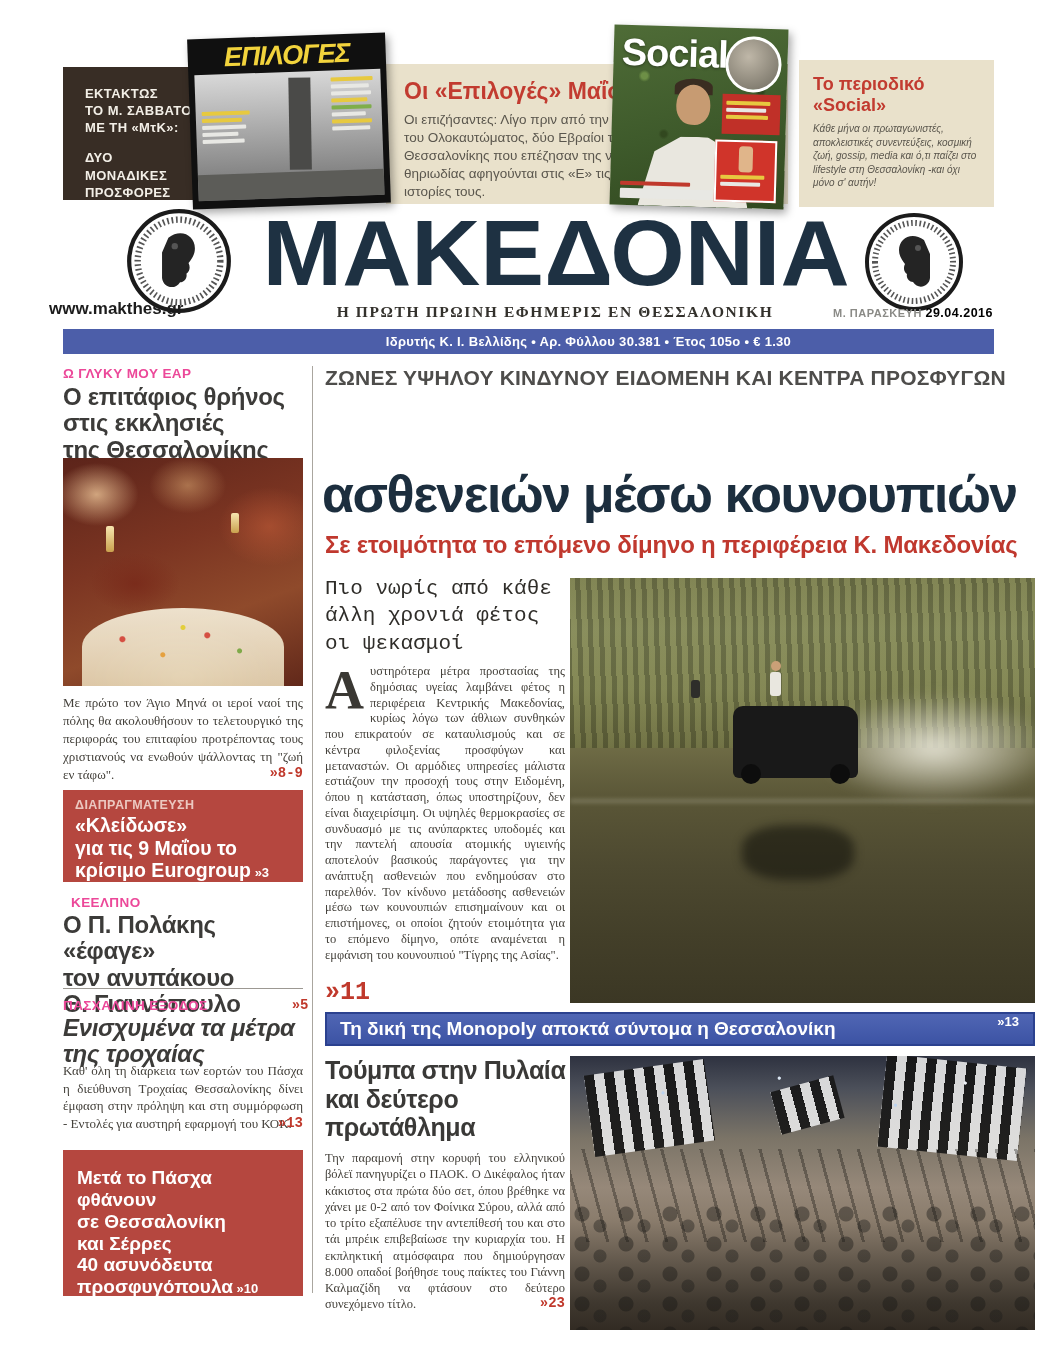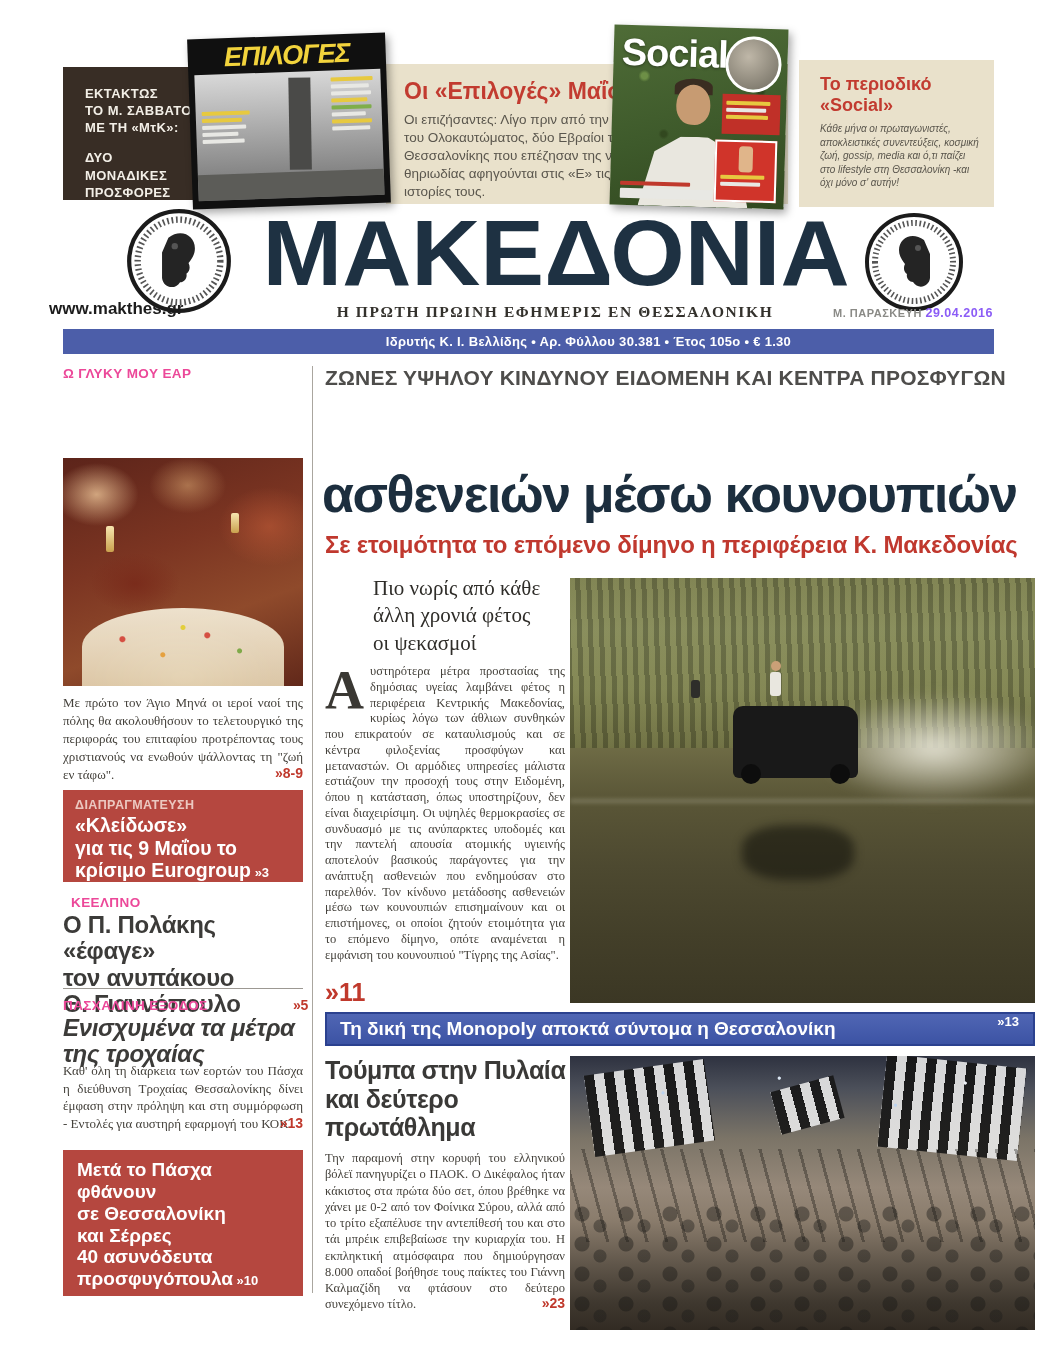--- a/index.html
+++ b/index.html
@@ -12,21 +12,21 @@
   .promo-left{left:63px;top:67px;width:325px;height:133px;background:#382d25;z-index:1;
               color:#f3efe7;font-weight:bold;font-size:13px;line-height:1.32;letter-spacing:.4px;
               padding:18px 0 0 22px;box-sizing:border-box;}
   .promo-left .blk2{margin-top:13px;}
   .promo-box{background:#e9e1cb;z-index:1;box-sizing:border-box;}
   .promo-box h3{margin:0 0 6px 0;color:#c23b30;font-weight:bold;}
   .promo-box p{margin:0;color:#5a564d;}
   .may-box{left:386px;top:64px;width:402px;height:140px;padding:14px 14px 0 18px;}
   .may-box h3{font-size:23px;}
   .may-box p{font-size:13.5px;line-height:1.34;width:300px;}
-  .social-box{left:799px;top:60px;width:195px;height:147px;padding:14px 12px 0 21px;}
+  .social-box{left:799px;top:60px;width:195px;height:147px;padding:14px 12px 0 14px;}
   .social-box h3{font-size:18px;}
   .social-box p{font-size:10px;line-height:1.36;font-style:italic;}
 
   .ep-cover{left:190px;top:36px;width:198px;height:170px;background:#101010;z-index:2;
             transform:rotate(-2deg);box-shadow:3px 4px 8px rgba(0,0,0,.35);padding:5px 6px;box-sizing:border-box;}
   .ep-title{color:#f2d33c;font-weight:900;font-style:italic;font-size:27px;letter-spacing:-1px;text-align:center;line-height:1.05;}
   .ep-photo{position:relative;margin-top:3px;height:126px;background:linear-gradient(180deg,#d8d8d8 0%,#b9b9b9 30%,#8f8f8f 70%,#6f6f6f 100%);overflow:hidden;}
   .ep-tower{position:absolute;left:50%;top:6px;width:22px;height:92px;background:#4a4a48;transform:rotate(1deg);}
   .ep-base{position:absolute;left:0;bottom:0;width:100%;height:26px;background:#5c5c58;}
   .bar{height:4px;margin:3px 0;border-radius:1px;}
@@ -58,31 +58,31 @@
   
   .website{left:49px;top:299px;font-size:17px;font-weight:bold;color:#1c1c1c;}
   .coin{width:106px;height:106px;}
   .coin-l{left:126px;top:208px;}
   .coin-r{left:864px;top:212px;width:100px;height:100px;}
   .mast-title{left:236px;top:204px;width:640px;height:98px;line-height:98px;text-align:center;
               font-size:92px;font-weight:900;color:#1e3142;letter-spacing:0px;transform:scaleX(1.04);transform-origin:center;}
   .subtitle{left:300px;top:303px;width:510px;text-align:center;font-family:"Liberation Serif",serif;
             font-size:15.5px;letter-spacing:1.6px;color:#33312c;font-weight:bold;}
   .issue-date{left:700px;top:306px;width:293px;text-align:right;font-size:11px;color:#8a8a86;font-weight:bold;letter-spacing:.5px;}
-  .issue-date b{color:#8b5cf6;font-size:12.5px;}
+  .issue-date b{color:#000000;font-size:12.5px;}
   .infobar{left:63px;top:329px;width:931px;height:25px;background:#4c5ea9;color:#fff;
            font-size:13px;font-weight:bold;line-height:25px;text-align:center;letter-spacing:.3px;
            box-sizing:border-box;padding-left:120px;}
 
   
   .vrule{left:312px;top:366px;width:1px;height:927px;background:#aaa69f;}
   .kicker{font-size:13.5px;font-weight:bold;color:#ec4899;letter-spacing:.4px;}
   .sb-head{font-size:24px;line-height:1.1;font-weight:bold;color:#3c3b39;letter-spacing:-.3px;}
   .serif{font-family:"Liberation Serif",serif;color:#45423c;text-align:justify;}
-  .ref{color:#c0392c;font-weight:bold;font-family:Liberation Sans, sans-serif;}
+  .ref{color:#c0392c;font-weight:bold;font-family:Liberation Mono, monospace;}
   .ref-abs{position:absolute;right:0;bottom:0;font-size:14px;}
   .hr{height:1px;background:#9c9892;}
 
   .sb-k1{left:63px;top:366px;}
   .sb-h1{left:63px;top:384px;width:245px;}
   .sb-photo{left:63px;top:458px;width:240px;height:228px;overflow:hidden;
      background:
        radial-gradient(120px 70px at 50% 96%,rgba(248,242,228,.95),rgba(248,242,228,0) 75%),
        radial-gradient(60px 45px at 14% 16%,rgba(235,195,150,.8),transparent 70%),
        radial-gradient(55px 40px at 52% 12%,rgba(220,170,115,.55),transparent 70%),
@@ -104,28 +104,28 @@
   .rb-kicker{font-size:12.5px;font-weight:bold;color:#ecc8c0;letter-spacing:.4px;margin-bottom:2px;}
   .rb-head{font-size:19.5px;line-height:1.16;font-weight:bold;}
   .rb-ref{color:#fff;font-size:13px;font-weight:bold;}
   .sb-k2{left:63px;top:895px;padding-left:8px;}
   .sb-h2{left:63px;top:912px;width:245px;position:absolute;}
   .hr1{left:63px;top:988px;width:240px;}
   .sb-k3{left:63px;top:998px;}
   .sb-h3{left:63px;top:1015px;width:245px;font-style:italic;}
   .sb-body3{left:63px;top:1062px;width:240px;font-size:13px;line-height:1.36;}
   .rb2{left:63px;top:1150px;width:240px;height:146px;padding:9px 14px;}
-  .rb2 .rb-head{font-size:19px;line-height:1.15;}
+  .rb2 .rb-head{font-size:19px;line-height:1.15;margin-top:8px;}
 
   
   .m-kicker{left:325px;top:366px;width:710px;font-size:21px;font-weight:600;color:#4e4d4b;letter-spacing:.2px;}
   .m-h1{left:322px;top:392px;width:714px;font-size:70px;font-weight:800;color:#1c2e3e;letter-spacing:-2px;line-height:1;}
   .m-h2{left:322px;top:468px;width:714px;font-size:52px;font-weight:800;color:#1c2e3e;letter-spacing:-1.5px;line-height:1;}
   .m-sub{left:325px;top:531px;width:710px;font-size:24px;font-weight:bold;color:#c0382e;letter-spacing:-.2px;}
-  .m-intro{left:325px;top:575px;width:245px;font-family:Liberation Serif, serif;font-size:21px;line-height:1.3;color:#2f2d29;margin-left:48px;}
+  .m-intro{left:325px;top:575px;width:245px;font-family:Liberation Mono, monospace;font-size:21px;line-height:1.3;color:#2f2d29;}
   .m-body{left:325px;top:664px;width:240px;font-size:12.5px;line-height:1.26;}
   .dropcap{float:left;font-size:54px;line-height:.82;font-weight:bold;color:#3a3833;padding:4px 6px 0 0;font-family:"Liberation Serif",serif;}
   .m-ref{left:325px;top:978px;font-size:25px;}
   .m-photo{left:570px;top:578px;width:465px;height:425px;overflow:hidden;
      background:linear-gradient(180deg,#87875c 0%,#94966a 12%,#8b8c5e 26%,#6e6b45 40%,#5a5637 52%,#4d4930 68%,#433f29 84%,#3b3724 100%);}
   .veg{position:absolute;left:0;top:0;width:100%;height:40%;
      background:repeating-linear-gradient(88deg,rgba(55,62,30,.45) 0 5px,rgba(120,130,70,.35) 5px 11px);}
   .mist{position:absolute;right:-20px;top:27%;width:52%;height:26%;filter:blur(7px);
      background:radial-gradient(closest-side,rgba(232,230,216,.95),rgba(232,230,216,0));}
   .vehicle{position:absolute;left:35%;top:30%;width:27%;height:17%;background:#191919;border-radius:10px 14px 6px 6px;}
@@ -249,20 +249,23 @@
   </div>
 
   <div class="abs website">www.makthes.gr</div>
   <div class="abs subtitle">Η ΠΡΩΤΗ ΠΡΩΙΝΗ ΕΦΗΜΕΡΙΣ ΕΝ ΘΕΣΣΑΛΟΝΙΚΗ</div>
   <div class="abs issue-date"><span>Μ. ΠΑΡΑΣΚΕΥΗ </span><b>29.04.2016</b></div>
   <div class="abs infobar">Ιδρυτής Κ. Ι. Βελλίδης • Αρ. Φύλλου 30.381 • Έτος 105ο • € 1.30</div>
 
   <div class="abs vrule"></div>
 
   <div class="abs kicker sb-k1">Ω ΓΛΥΚΥ ΜΟΥ ΕΑΡ</div>
+  <div class="abs sb-head pre sb-h1">Ο επιτάφιος θρήνος
+στις εκκλησιές
+της Θεσσαλονίκης</div>
 
   <div class="abs sb-photo">
     <div class="sb-flowers"></div>
     <div class="sb-candle" style="left:18%;top:30%"></div>
     <div class="sb-candle" style="left:70%;top:24%;height:20px"></div>
   </div>
 
   <div class="abs serif sb-body1" style="position:absolute">
     <span>Με πρώτο τον Άγιο Μηνά οι ιεροί ναοί της πόλης θα ακολουθήσουν το τελετουργικό της περιφοράς του επιταφίου προτρέποντας τους χριστιανούς να ενωθούν ψάλλοντας τη "ζωή εν τάφω".</span>
     <span class="ref ref-abs">»8-9</span>

